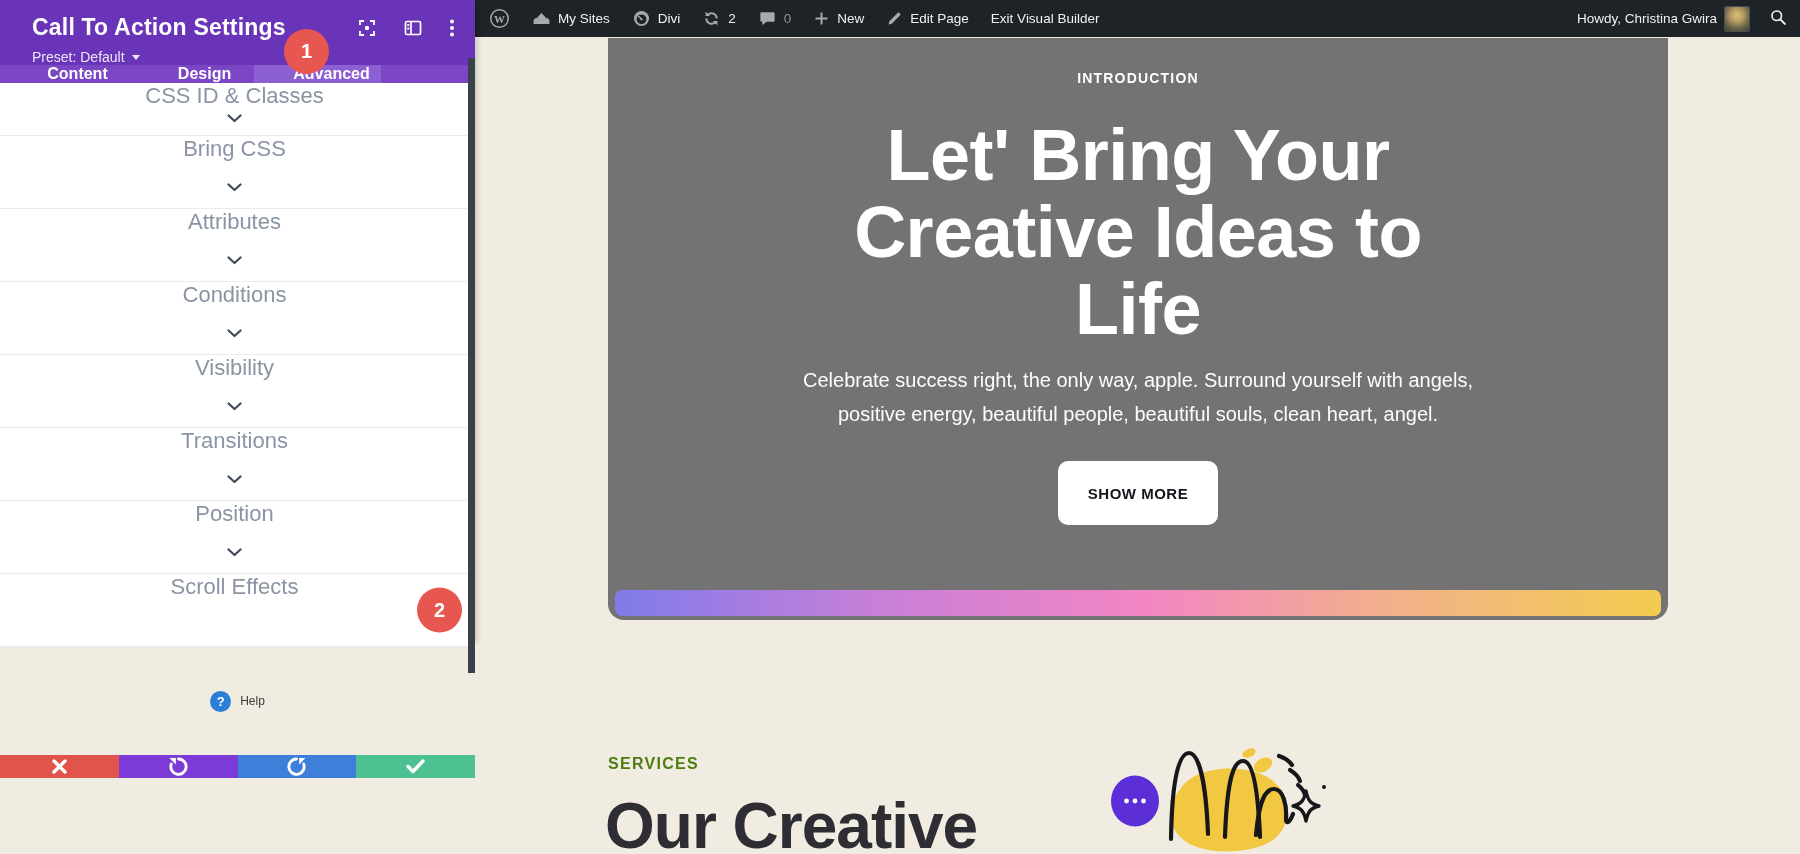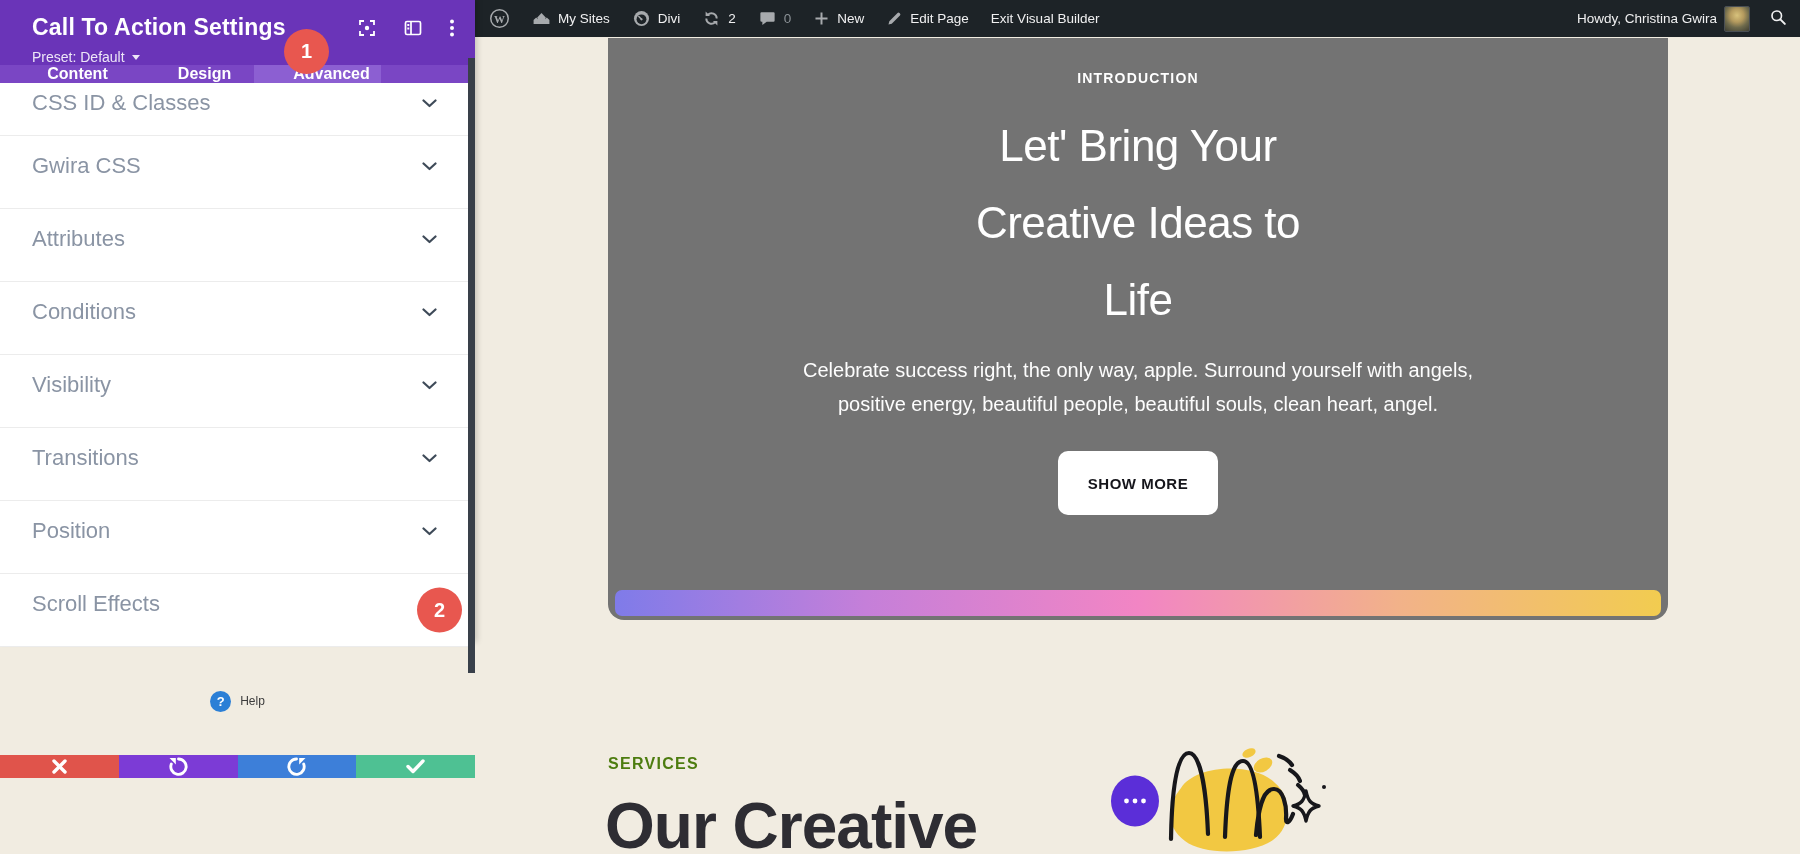--- a/index.html
+++ b/index.html
@@ -33,21 +33,21 @@
   .tab { width:127px; display:flex; align-items:center; justify-content:center;
          color:#fff; font-size:16px; font-weight:700; cursor:pointer;padding-left:28px; }
   .tab.active { background:#8C5FD2; }
   .step-badge { position:absolute; width:45px; height:45px; border-radius:50%; background:#E8574F;
                 color:#fff; font-size:20px; font-weight:700; display:flex; align-items:center;
                 justify-content:center; z-index:12; }
   .badge-advanced { left:284px; top:-36px; }
 
   .acc-list { position:relative; flex:1; }
   .acc-row { height:73px; display:flex; align-items:center; padding:0 38px 12px 32px;
-             border-bottom:1px solid #ECECEC; cursor:pointer; position:relative; background:#fff; }
+             border-bottom:1px solid #ECECEC; cursor:pointer; position:relative; background:#fff;flex-direction:column; }
   .acc-row:first-child { height:53px; }
   .acc-label { color:#8A94A4; font-size:22px; font-weight:400; flex:1; }
   .acc-row .chev { flex:0 0 auto; }
   .badge-scroll { position:absolute; right:13px; top:50%; transform:translateY(-50%); }
 
   .help-area { height:108px; display:flex; align-items:center; justify-content:center; gap:9px; cursor:pointer; }
   .help-circle { width:21px; height:21px; border-radius:50%; background:#2B7FD6; color:#fff;
                  font-size:13px; font-weight:700; display:flex; align-items:center; justify-content:center; }
   .help-label { color:#3C3C3C; font-size:12px; }
 
@@ -59,21 +59,21 @@
   .pt-green { background:#4EC193; }
 
   .scroll-thumb { position:absolute; right:0; top:58px; width:7px; height:615px; background:#39404A; z-index:11; }
 
   
   .canvas { position:absolute; left:475px; top:37px; right:0; bottom:0; background:#F1ECE1; overflow:hidden; }
 
   .hero { position:absolute; left:133px; top:1px; width:1060px; height:582px; background:#737373;
           border-radius:0 0 16px 16px; text-align:center; }
   .hero-eyebrow { margin-top:32px; color:#fff; font-size:14px; font-weight:700; letter-spacing:1.2px; }
-  .hero-title { margin-top:21px; color:#fff; font-size:44px; line-height:77px; font-weight:400; letter-spacing:-.5px; }
+  .hero-title { margin-top:31px; color:#fff; font-size:72px; line-height:77px; font-weight:700; letter-spacing:-.5px; }
   .hero-paragraph { margin-top:15px; color:#FDFDFD; font-size:20px; line-height:34px; font-weight:400; }
   .hero-btn { margin:30px auto 0; width:160px; height:64px; background:#fff; border:none; border-radius:10px;
               color:#15151B; font-size:15px; font-weight:700; letter-spacing:.5px; cursor:pointer;
               display:flex; align-items:center; justify-content:center; }
   .hero-gradient { position:absolute; left:7px; right:7px; bottom:4px; height:26px; border-radius:7px;
                    background:linear-gradient(90deg,#7F7BE9 0%, #C57FD9 24%, #F285C4 50%, #F2B289 75%, #F2CC50 100%); }
 
   .services-eyebrow { position:absolute; left:133px; top:718px; color:#4d7c0f; font-size:16px;
                       font-weight:700; letter-spacing:1.3px; }
   .services-heading { position:absolute; left:130px; top:752px; color:#2E2D33; font-size:64px;
@@ -262,21 +262,21 @@
     <div class="acc-list">
       <div class="acc-row">
         <span class="acc-label">CSS ID &amp; Classes</span>
         <span class="chev">
           <svg width="15" height="9" viewBox="0 0 15 9">
               <polyline points="1.5,1.5 7.5,7 13.5,1.5" fill="none" stroke="#3E4A58" stroke-width="2.2" stroke-linecap="round" stroke-linejoin="round"></polyline>
             </svg>
         </span>
       </div>
       <div class="acc-row">
-        <span class="acc-label">Gwira CSS</span>
+        <span class="acc-label">Bring CSS</span>
         <span class="chev">
           <svg width="15" height="9" viewBox="0 0 15 9">
               <polyline points="1.5,1.5 7.5,7 13.5,1.5" fill="none" stroke="#3E4A58" stroke-width="2.2" stroke-linecap="round" stroke-linejoin="round"></polyline>
             </svg>
         </span>
       </div>
       <div class="acc-row">
         <span class="acc-label">Attributes</span>
         <span class="chev">
           <svg width="15" height="9" viewBox="0 0 15 9">

